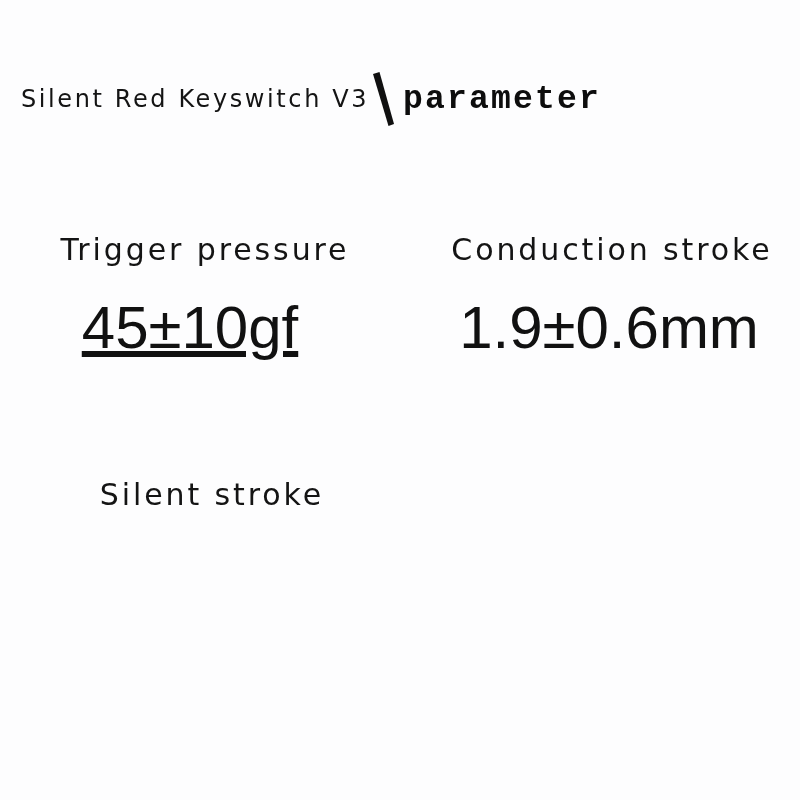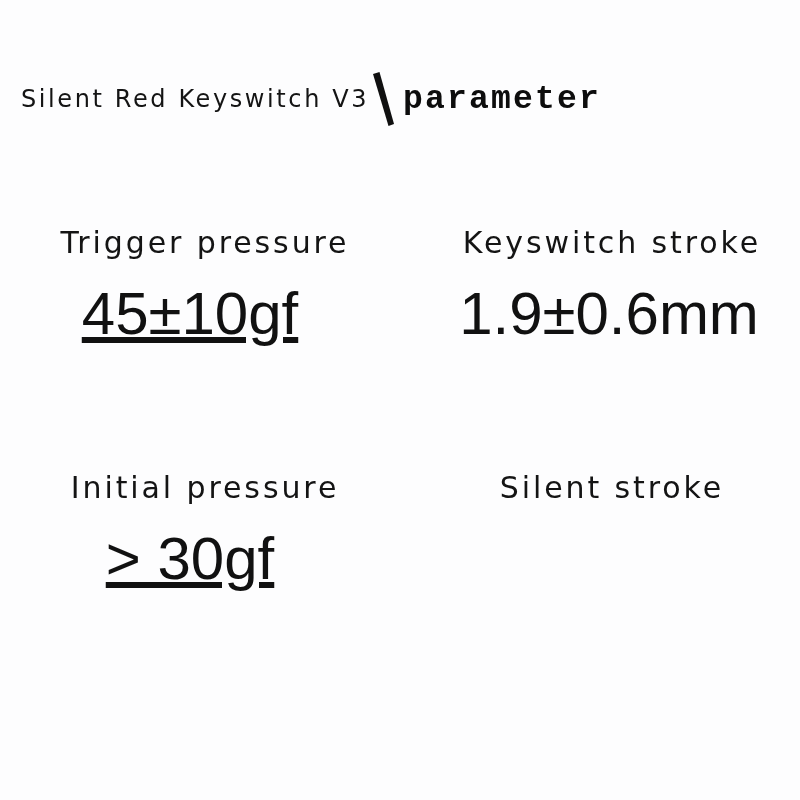--- a/index.html
+++ b/index.html
@@ -91,21 +91,21 @@
   .spec-cell.col-right { padding-left: 24px; }
 
   .spec-label {
     font-family: "DejaVu Sans", sans-serif;
     font-size: 30px;
     font-weight: 400;
     letter-spacing: 2.9px;
     line-height: 1;
     white-space: nowrap;
     color: #141414;
-    margin: 0;
+    margin: 7px;
   }
   .spec-value {
     font-family: "Liberation Sans", sans-serif;
     font-size: 60px;
     font-weight: 400;
     letter-spacing: 0px;
     line-height: 1;
     white-space: nowrap;
     color: #111111;
     margin-top: 26px;
@@ -131,27 +131,23 @@
   </div>
 
   <div class="spec-grid">
 
     <div class="spec-cell col-left">
       <div class="spec-label">Trigger pressure</div>
       <div class="spec-value">45±10gf</div>
     </div>
 
     <div class="spec-cell col-right">
-      <div class="spec-label">Keyswitch stroke</div>
+      <div class="spec-label">Conduction stroke</div>
       <div class="spec-value">1.9±0.6mm</div>
     </div>
 
-    <div class="spec-cell col-left">
-      <div class="spec-label">Initial pressure</div>
-      <div class="spec-value">&gt; 30gf</div>
-    </div>
 
     <div class="spec-cell col-right">
       <div class="spec-label">Silent stroke</div>
     </div>
 
   </div>
 </div>
 
 </body></html>

